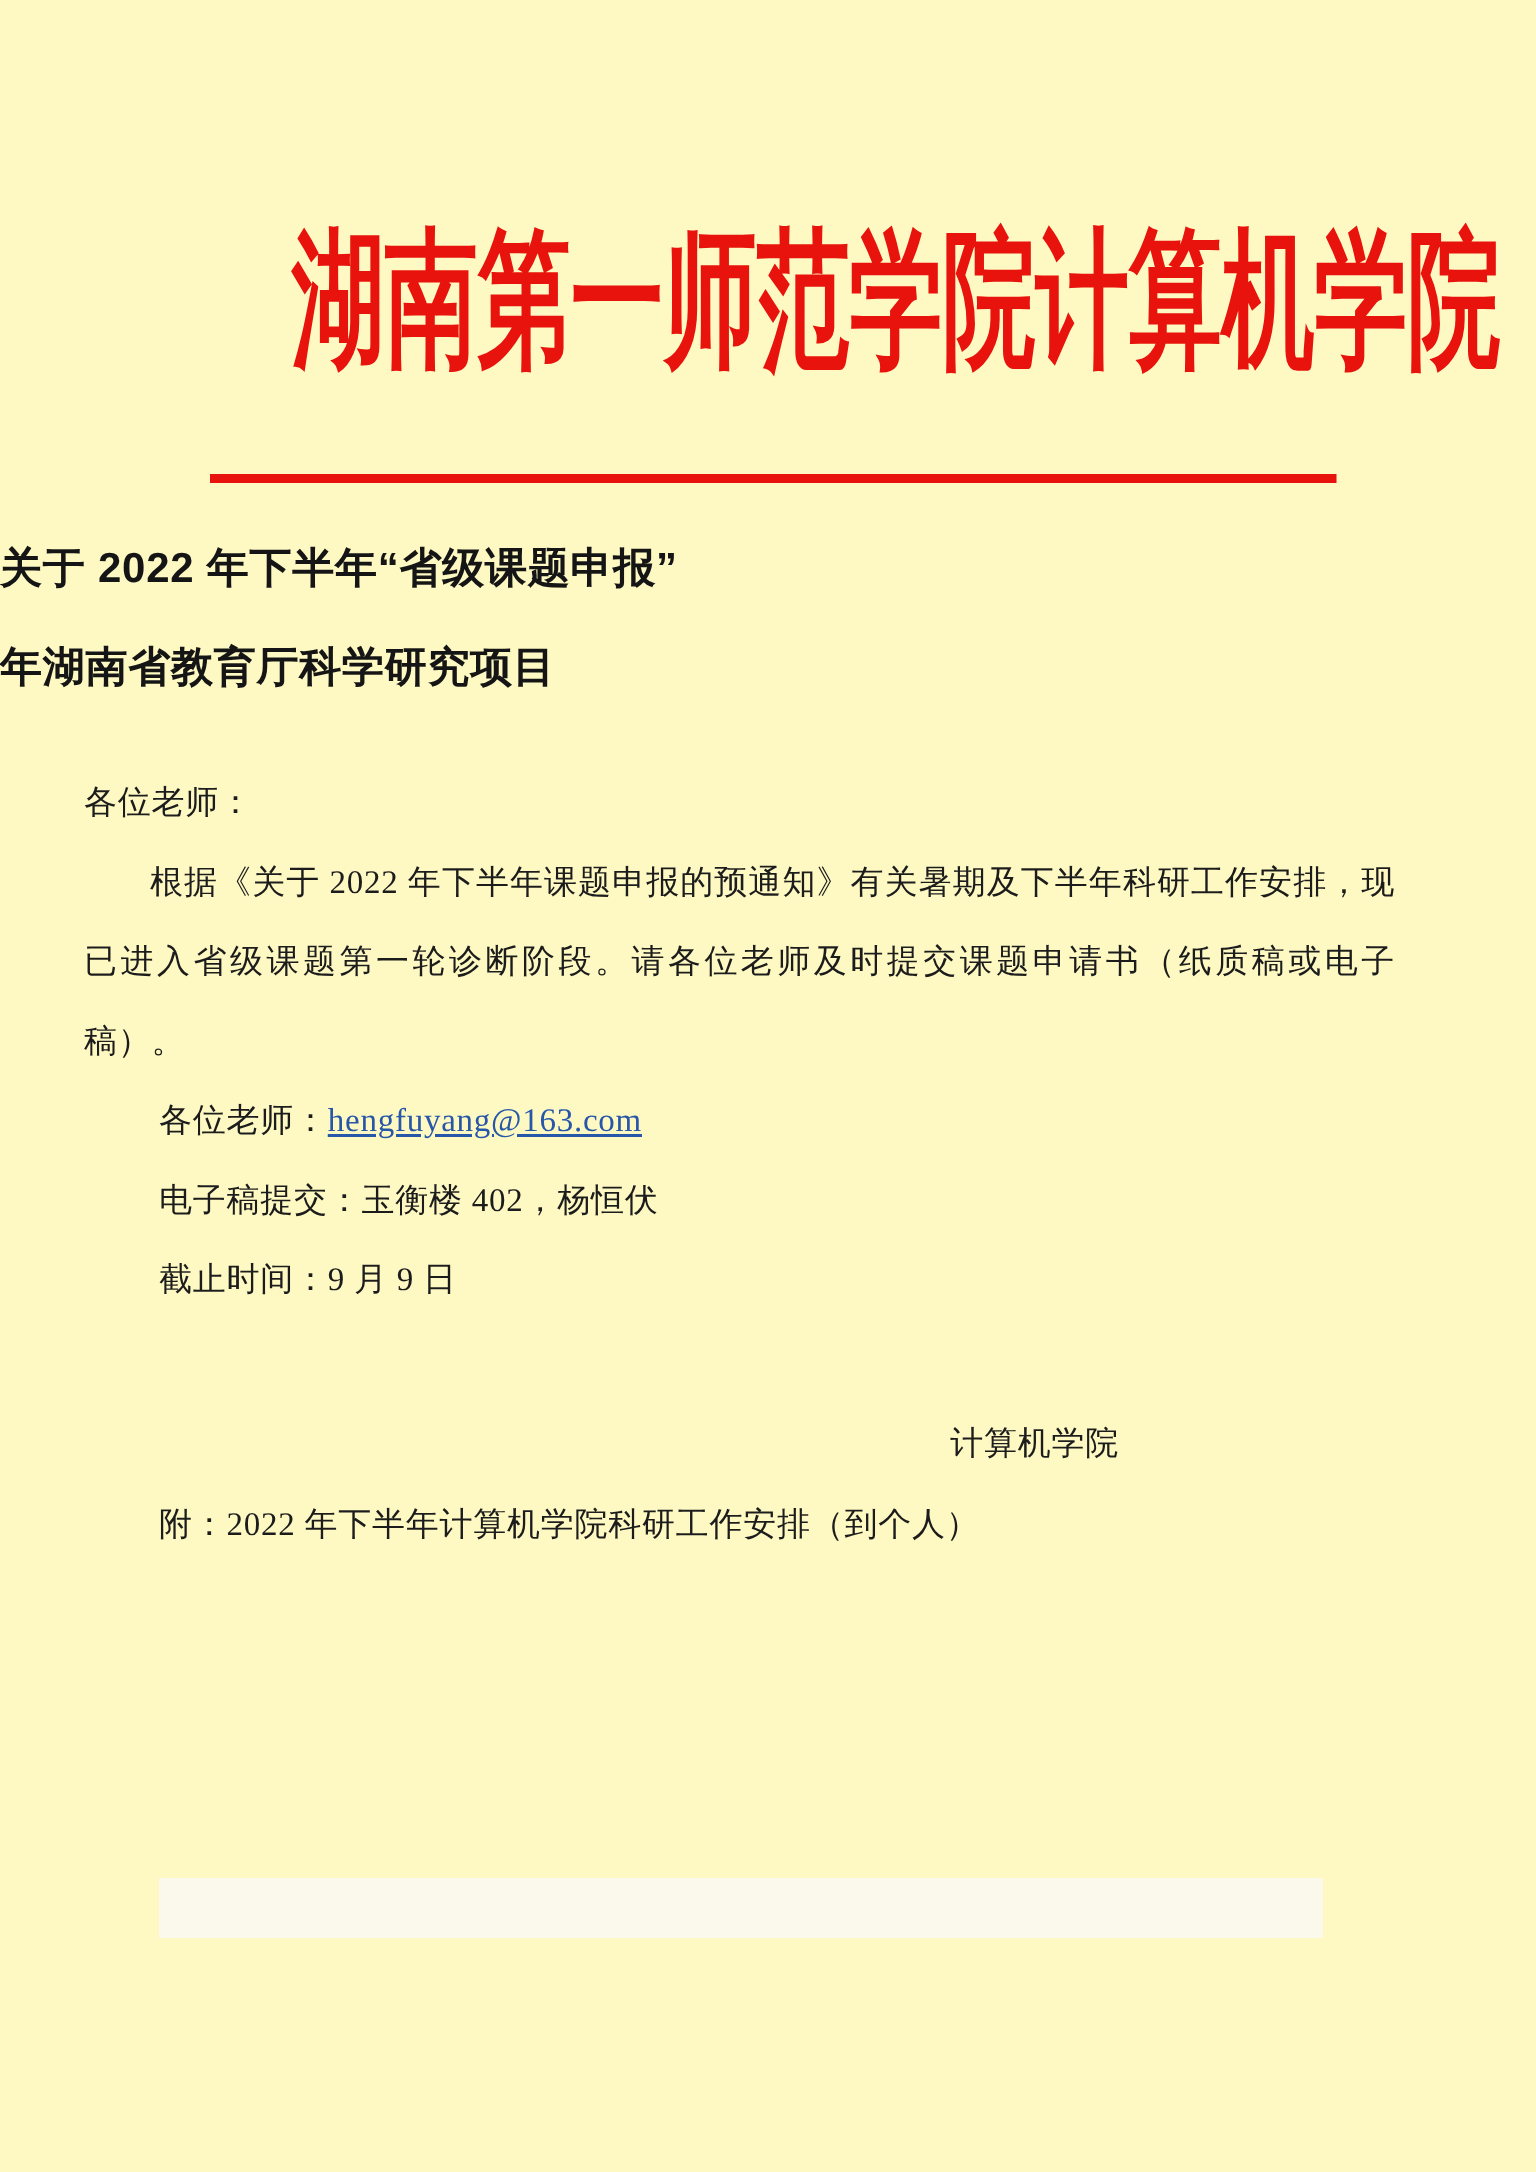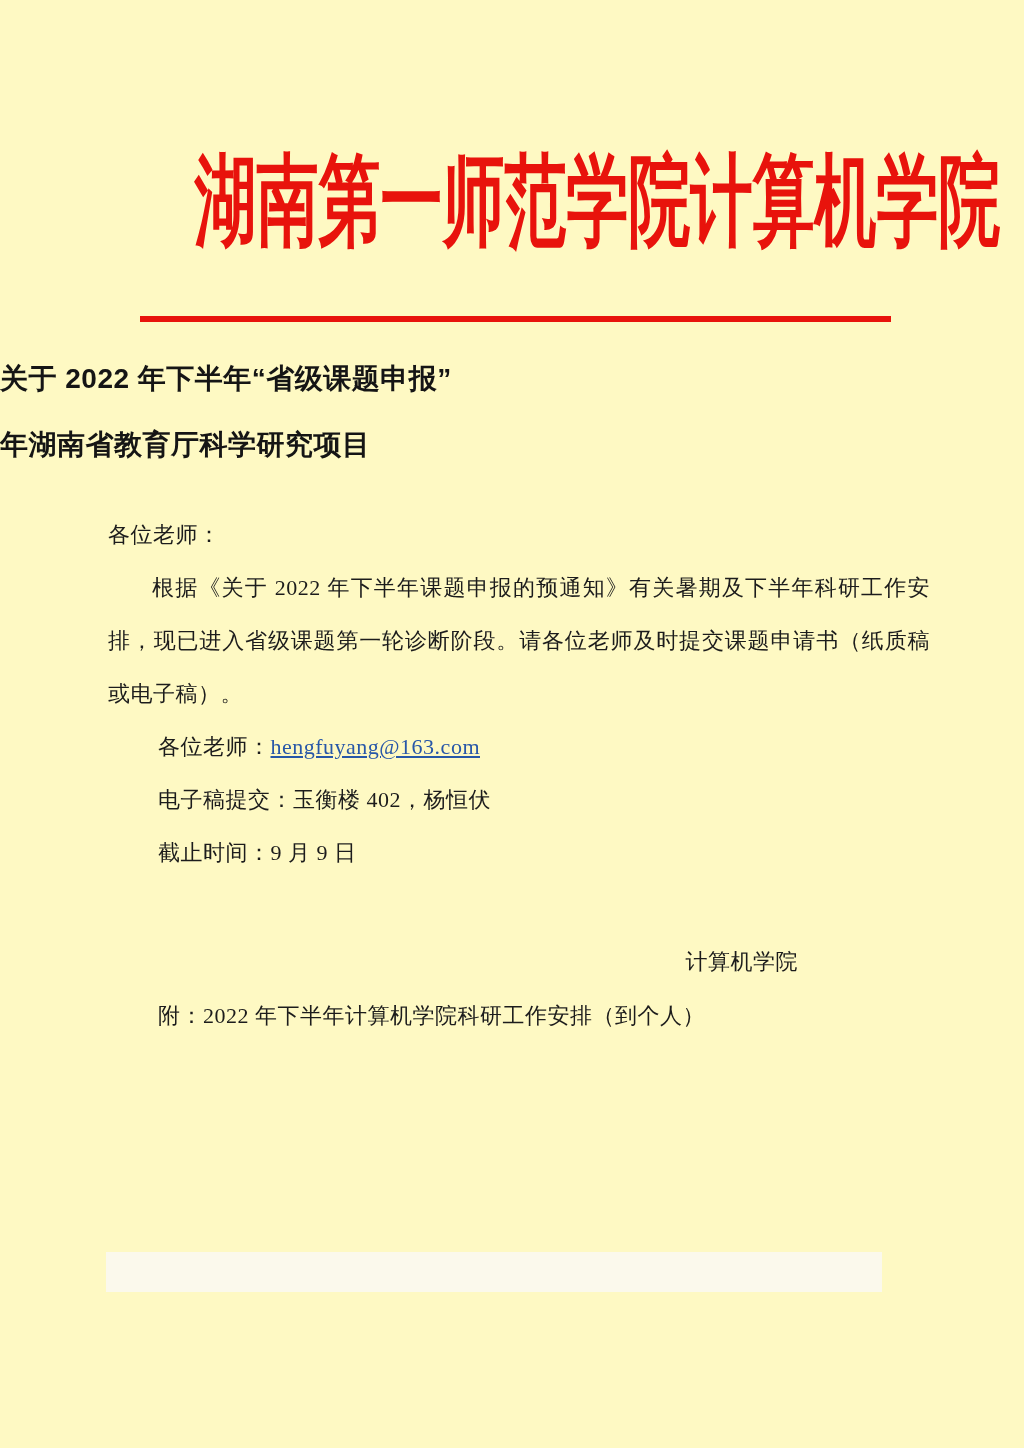--- a/index.html
+++ b/index.html
@@ -42,21 +42,21 @@
     font-weight: 700;
     font-size: 28px;
     line-height: 66px;
     color: #151515;
     letter-spacing: 0.5px;
   }
   .t-line { display: block; }
 
   
   .body {
-    margin: 30px 94px 0 108px;
+    margin: 30px 94px 0 56px;
     font-size: 22px;
     line-height: 53px;
     text-align: justify;
     letter-spacing: 0.5px;
   }
   .body p { margin: 0; }
   .indent { text-indent: 2em; }
   .line-item, .related, .attachment { margin-left: 50px !important; }
   .email-link {
     color: var(--link, #2757a8);

